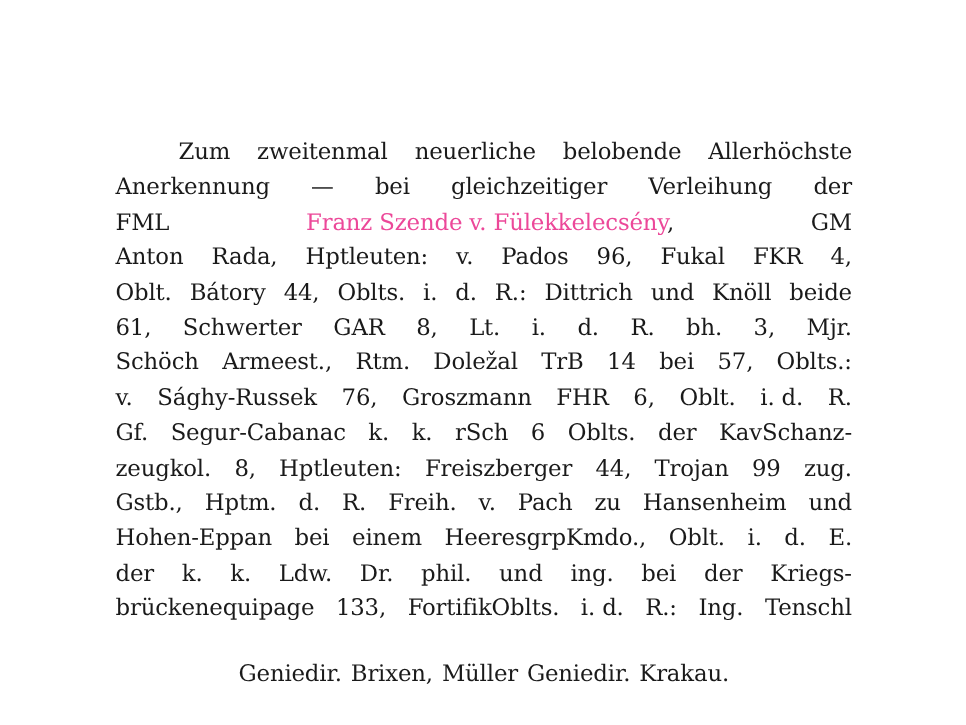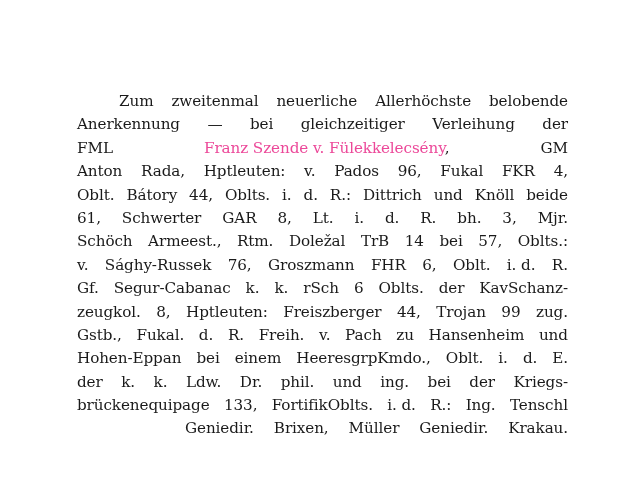--- a/index.html
+++ b/index.html
@@ -28,40 +28,41 @@
       white-space: nowrap;
       display: flex;
       justify-content: space-between;
       letter-spacing: -0.1px;
     }
     .line.first {
       padding-left: 42px;
       margin-top: 48px;
     }
     .line.last {
-      justify-content: flex-end;
-      gap: 20px;
+      justify-content: center;
+      gap: 6px;
+      margin-top: 21px;
     }
     .line span.w {
       display: inline-block;
     }
     .name-highlight {
       color: #ec4899;
     }
   </style>
 </head>
 <body>
 
 <div class="page">
   <div class="line first">
     <span class="w">Zum</span>
     <span class="w">zweitenmal</span>
     <span class="w">neuerliche</span>
+    <span class="w">belobende</span>
     <span class="w">Allerhöchste</span>
-    <span class="w">belobende</span>
   </div>
   <div class="line">
     <span class="w">Anerkennung</span>
     <span class="w">—</span>
     <span class="w">bei</span>
     <span class="w">gleichzeitiger</span>
     <span class="w">Verleihung</span>
     <span class="w">der</span>
   </div>
   <div class="line">
@@ -144,21 +145,21 @@
     <span class="w">8,</span>
     <span class="w">Hptleuten:</span>
     <span class="w">Freiszberger</span>
     <span class="w">44,</span>
     <span class="w">Trojan</span>
     <span class="w">99</span>
     <span class="w">zug.</span>
   </div>
   <div class="line">
     <span class="w">Gstb.,</span>
-    <span class="w">Fukal.</span>
+    <span class="w">Hptm.</span>
     <span class="w">d.</span>
     <span class="w">R.</span>
     <span class="w">Freih.</span>
     <span class="w">v.</span>
     <span class="w">Pach</span>
     <span class="w">zu</span>
     <span class="w">Hansenheim</span>
     <span class="w">und</span>
   </div>
   <div class="line">

